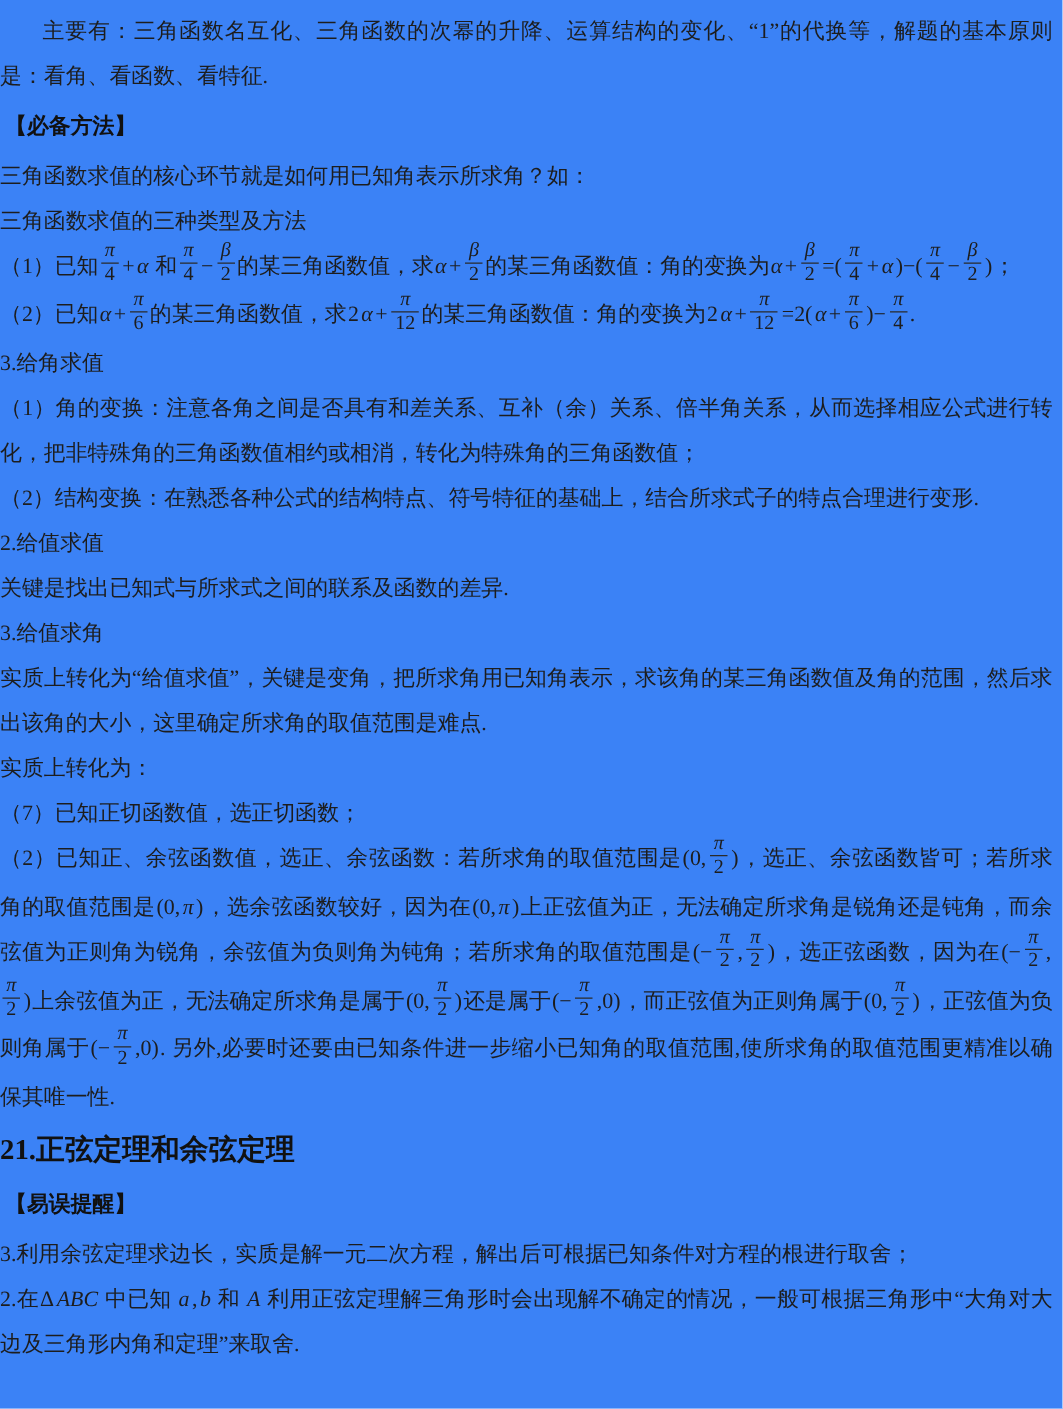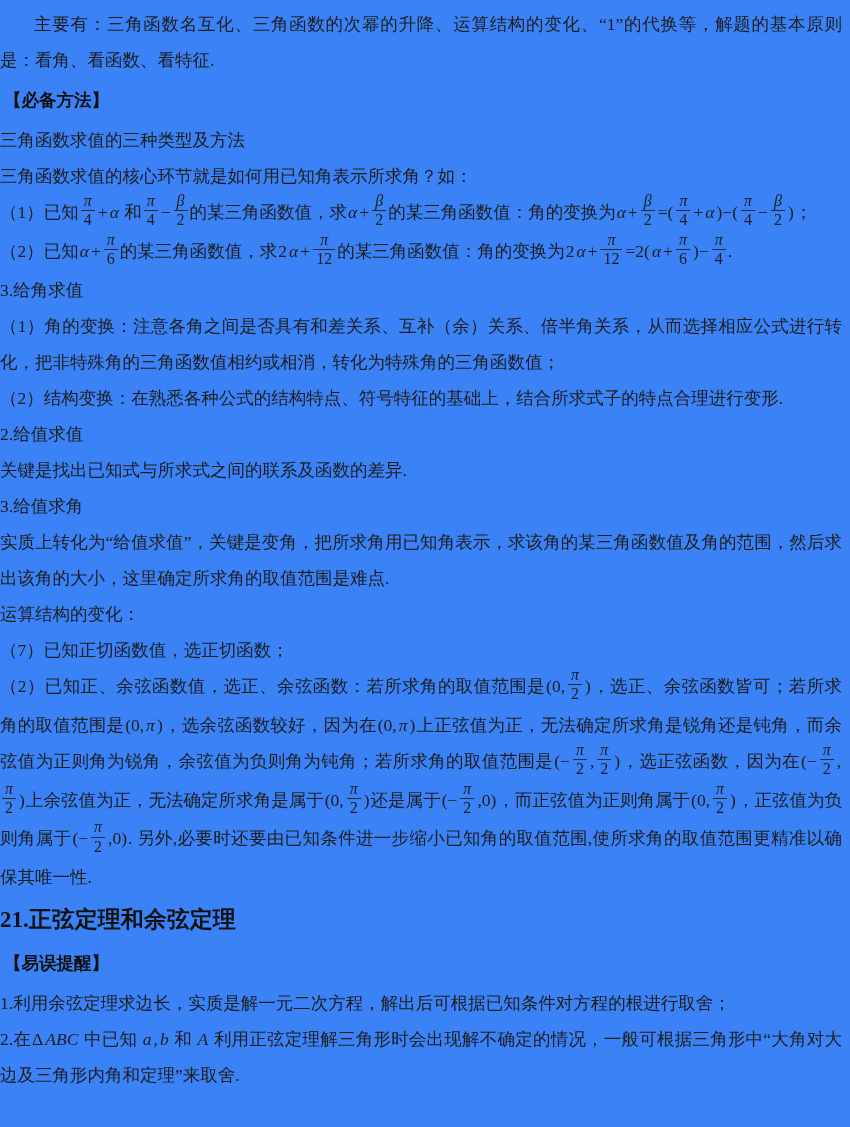--- a/index.html
+++ b/index.html
@@ -66,32 +66,32 @@
   .frac .fd { border-top: 1px solid #2a2a2a; }
   .frac .up { font-style: normal; }
 </style>
 </head>
 <body>
 
 <div class="page">
   <div class="doc">
       <p class="indent"><span class="tx">主要有：三角函数名互化、三角函数的次幂的升降、运算结构的变化、“1”的代换等，解题的基本原则是：看角、看函数、看特征.</span></p>
       <h2><span class="tx">【必备方法】</span></h2>
+      <p><span class="tx">三角函数求值的核心环节就是如何用已知角表示所求角？如：</span></p>
       <p><span class="tx">三角函数求值的三种类型及方法</span></p>
-      <p><span class="tx">三角函数求值的核心环节就是如何用已知角表示所求角？如：</span></p>
       <p><span class="tx">（1）已知</span><span class="frac"><span class="fn">π</span><span class="fd up">4</span></span><span class="mu">+</span><span class="mv">α</span><span class="tx"> 和</span><span class="frac"><span class="fn">π</span><span class="fd up">4</span></span><span class="mu">−</span><span class="frac"><span class="fn">β</span><span class="fd up">2</span></span><span class="tx">的某三角函数值，求</span><span class="mv">α</span><span class="mu">+</span><span class="frac"><span class="fn">β</span><span class="fd up">2</span></span><span class="tx">的某三角函数值：角的变换为</span><span class="mv">α</span><span class="mu">+</span><span class="frac"><span class="fn">β</span><span class="fd up">2</span></span><span class="mu">=(</span><span class="frac"><span class="fn">π</span><span class="fd up">4</span></span><span class="mu">+</span><span class="mv">α</span><span class="mu">)−(</span><span class="frac"><span class="fn">π</span><span class="fd up">4</span></span><span class="mu">−</span><span class="frac"><span class="fn">β</span><span class="fd up">2</span></span><span class="mu">)</span><span class="tx">；</span></p>
       <p><span class="tx">（2）已知</span><span class="mv">α</span><span class="mu">+</span><span class="frac"><span class="fn">π</span><span class="fd up">6</span></span><span class="tx">的某三角函数值，求</span><span class="mu">2</span><span class="mv">α</span><span class="mu">+</span><span class="frac"><span class="fn">π</span><span class="fd up">12</span></span><span class="tx">的某三角函数值：角的变换为</span><span class="mu">2</span><span class="mv">α</span><span class="mu">+</span><span class="frac"><span class="fn">π</span><span class="fd up">12</span></span><span class="mu">=2(</span><span class="mv">α</span><span class="mu">+</span><span class="frac"><span class="fn">π</span><span class="fd up">6</span></span><span class="mu">)−</span><span class="frac"><span class="fn">π</span><span class="fd up">4</span></span><span class="tx">.</span></p>
       <p><span class="tx">3.给角求值</span></p>
       <p><span class="tx">（1）角的变换：注意各角之间是否具有和差关系、互补（余）关系、倍半角关系，从而选择相应公式进行转化，把非特殊角的三角函数值相约或相消，转化为特殊角的三角函数值；</span></p>
       <p><span class="tx">（2）结构变换：在熟悉各种公式的结构特点、符号特征的基础上，结合所求式子的特点合理进行变形.</span></p>
       <p><span class="tx">2.给值求值</span></p>
       <p><span class="tx">关键是找出已知式与所求式之间的联系及函数的差异.</span></p>
       <p><span class="tx">3.给值求角</span></p>
       <p><span class="tx">实质上转化为“给值求值”，关键是变角，把所求角用已知角表示，求该角的某三角函数值及角的范围，然后求出该角的大小，这里确定所求角的取值范围是难点.</span></p>
-      <p><span class="tx">运算结构的变化：</span></p>
+      <p><span class="tx">实质上转化为：</span></p>
       <p><span class="tx">（7）已知正切函数值，选正切函数；</span></p>
       <p><span class="tx">（2）已知正、余弦函数值，选正、余弦函数：若所求角的取值范围是</span><span class="mu">(0,</span><span class="frac"><span class="fn">π</span><span class="fd up">2</span></span><span class="mu">)</span><span class="tx">，选正、余弦函数皆可；若所求角的取值范围是</span><span class="mu">(0,</span><span class="mv">π</span><span class="mu">)</span><span class="tx">，选余弦函数较好，因为在</span><span class="mu">(0,</span><span class="mv">π</span><span class="mu">)</span><span class="tx">上正弦值为正，无法确定所求角是锐角还是钝角，而余弦值为正则角为锐角，余弦值为负则角为钝角；若所求角的取值范围是</span><span class="mu">(−</span><span class="frac"><span class="fn">π</span><span class="fd up">2</span></span><span class="mu">,</span><span class="frac"><span class="fn">π</span><span class="fd up">2</span></span><span class="mu">)</span><span class="tx">，选正弦函数，因为在</span><span class="mu">(−</span><span class="frac"><span class="fn">π</span><span class="fd up">2</span></span><span class="mu">,</span><span class="frac"><span class="fn">π</span><span class="fd up">2</span></span><span class="mu">)</span><span class="tx">上余弦值为正，无法确定所求角是属于</span><span class="mu">(0,</span><span class="frac"><span class="fn">π</span><span class="fd up">2</span></span><span class="mu">)</span><span class="tx">还是属于</span><span class="mu">(−</span><span class="frac"><span class="fn">π</span><span class="fd up">2</span></span><span class="mu">,0)</span><span class="tx">，而正弦值为正则角属于</span><span class="mu">(0,</span><span class="frac"><span class="fn">π</span><span class="fd up">2</span></span><span class="mu">)</span><span class="tx">，正弦值为负则角属于</span><span class="mu">(−</span><span class="frac"><span class="fn">π</span><span class="fd up">2</span></span><span class="mu">,0)</span><span class="tx">. 另外,必要时还要由已知条件进一步缩小已知角的取值范围,使所求角的取值范围更精准以确保其唯一性.</span></p>
       <h1><span class="tx">21.正弦定理和余弦定理</span></h1>
       <h2><span class="tx">【易误提醒】</span></h2>
-      <p><span class="tx">1.利用余弦定理求边长，实质是解一元二次方程，解出后可根据已知条件对方程的根进行取舍；</span></p>
+      <p><span class="tx">3.利用余弦定理求边长，实质是解一元二次方程，解出后可根据已知条件对方程的根进行取舍；</span></p>
       <p><span class="tx">2.在</span><span class="mu">Δ</span><span class="mv">ABC</span><span class="tx"> 中已知 </span><span class="mv">a</span><span class="mu">,</span><span class="mv">b</span><span class="tx"> 和 </span><span class="mv">A</span><span class="tx"> 利用正弦定理解三角形时会出现解不确定的情况，一般可根据三角形中“大角对大边及三角形内角和定理”来取舍.</span></p>
     </div>
 </div>
 
 </body></html>

